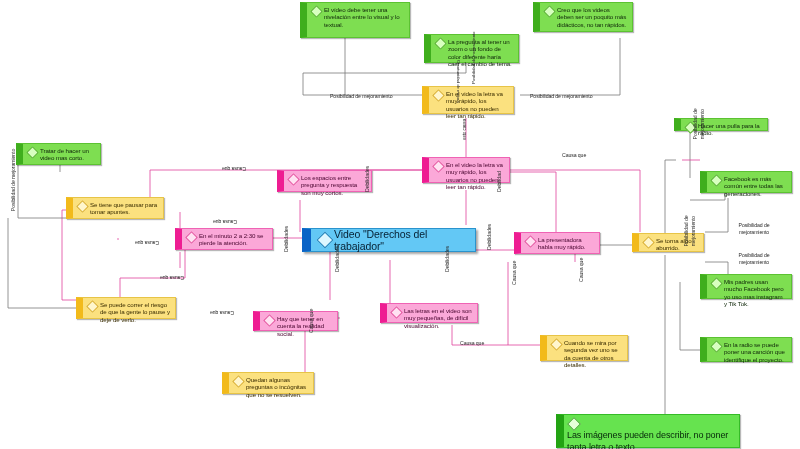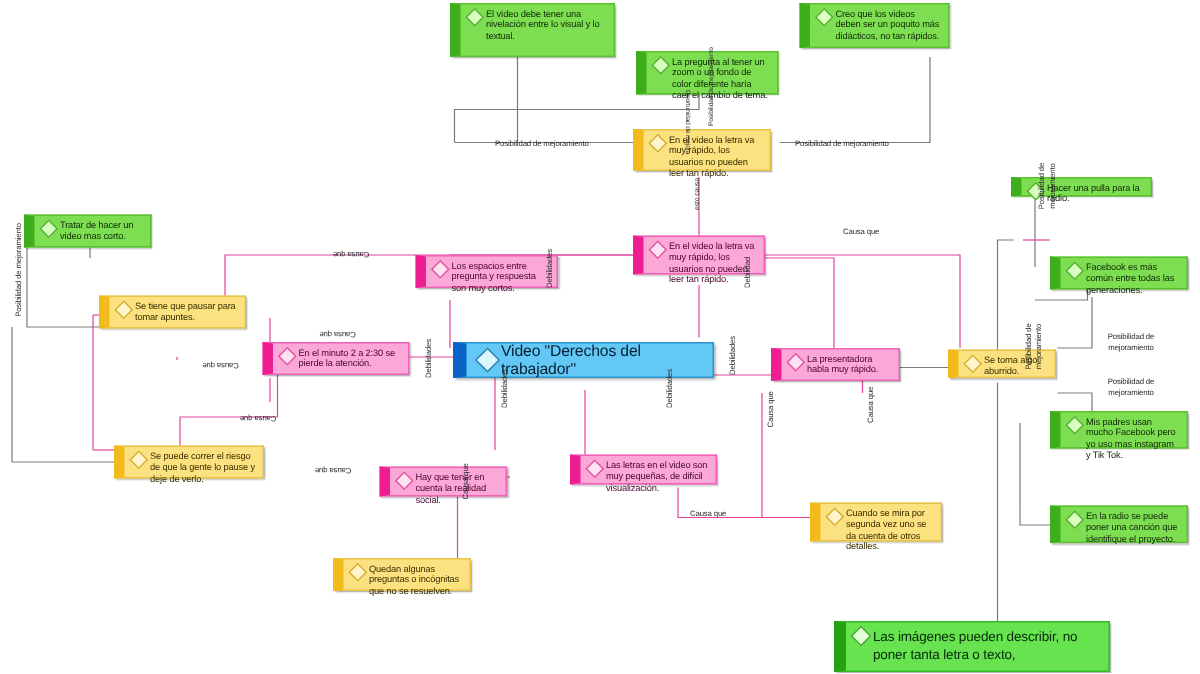--- a/index.html
+++ b/index.html
@@ -76,20 +76,21 @@
   .n-center .bullet{width:10px;height:10px;background:#ddf7ff;border-color:#1c7fb8;margin-top:0;}
 
   
   .n-bigGreen{
     background:#66e34f;
     border:1px solid #35bb27;
     border-left:8px solid #23a313;
     color:#06280a;
     font-size:9px;
     line-height:1.35;
+    flex-direction:column;
   }
   .n-bigGreen .bullet{width:8px;height:8px;background:#e4ffd8;border-color:#3aa826;}
 
   .elabel{
     position:absolute;
     font-size:5.2px;
     color:#2a2a2a;
     white-space:nowrap;
     letter-spacing:-0.1px;
   }

